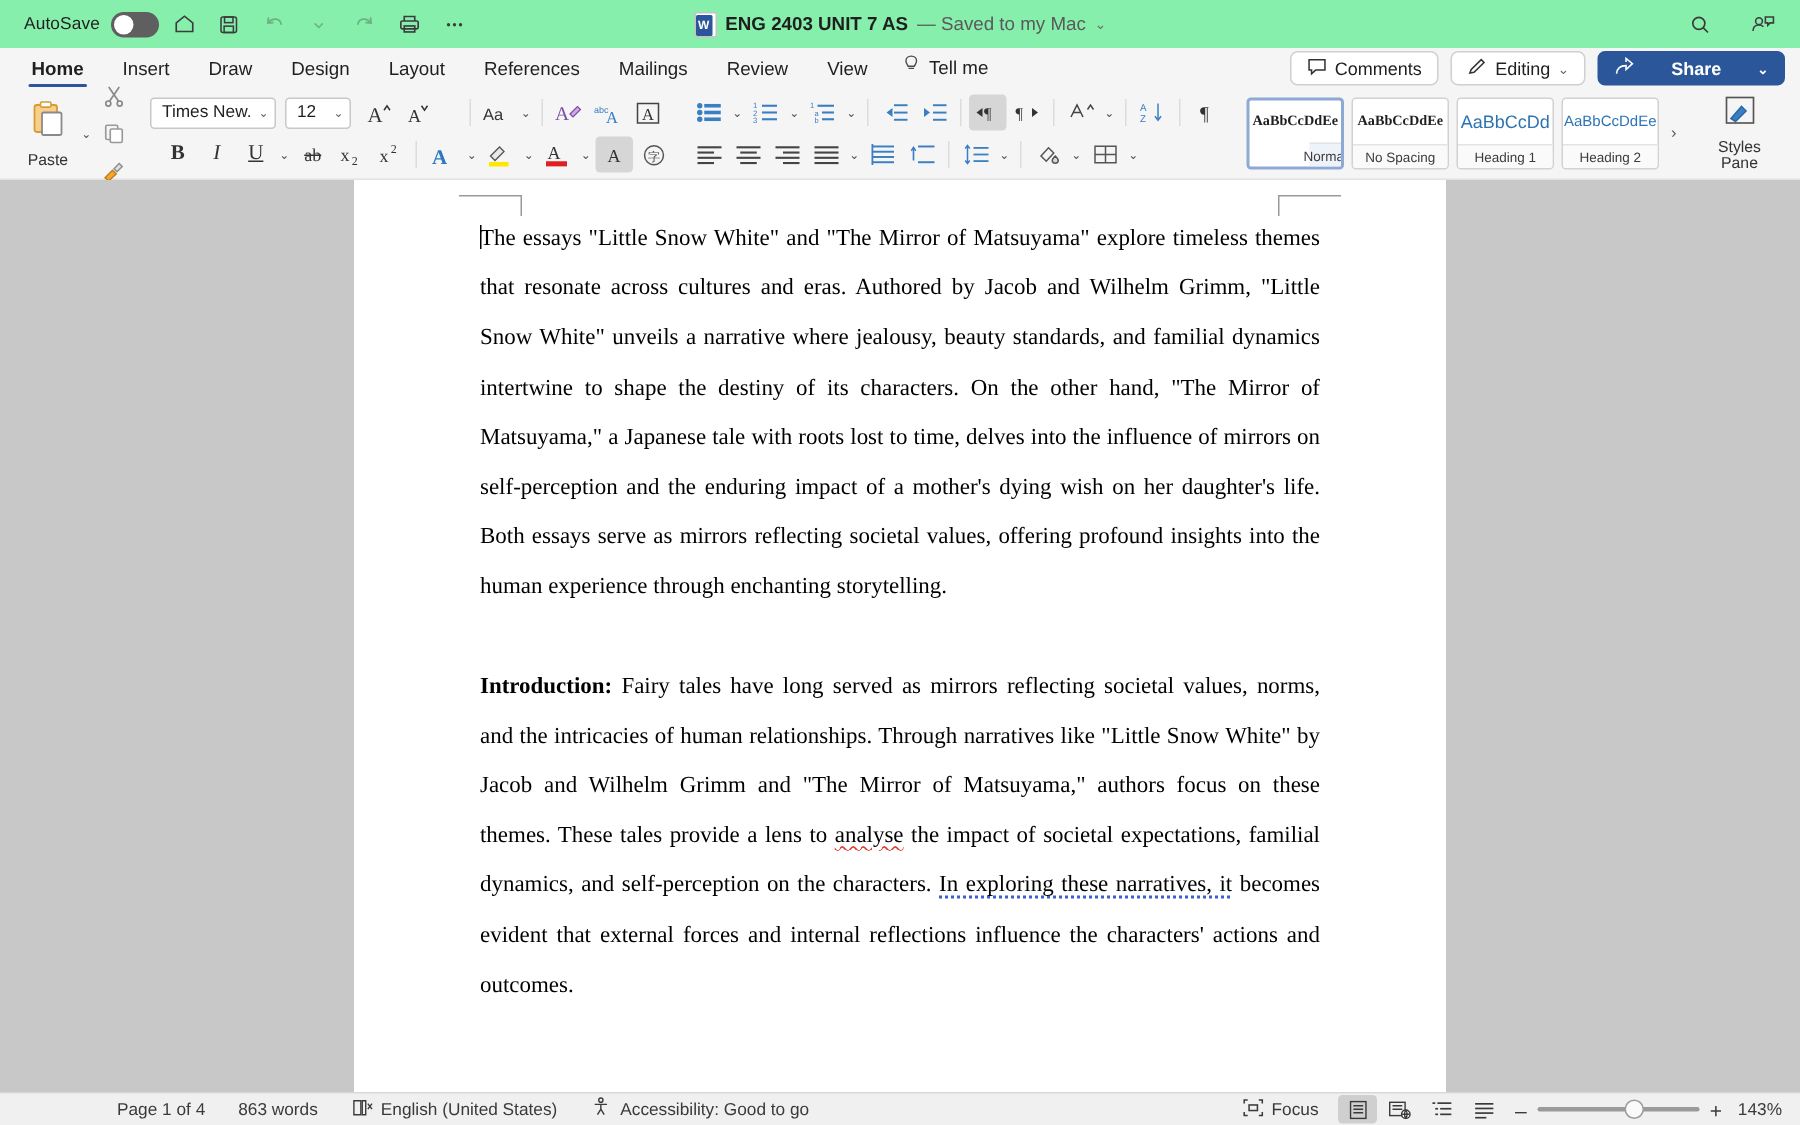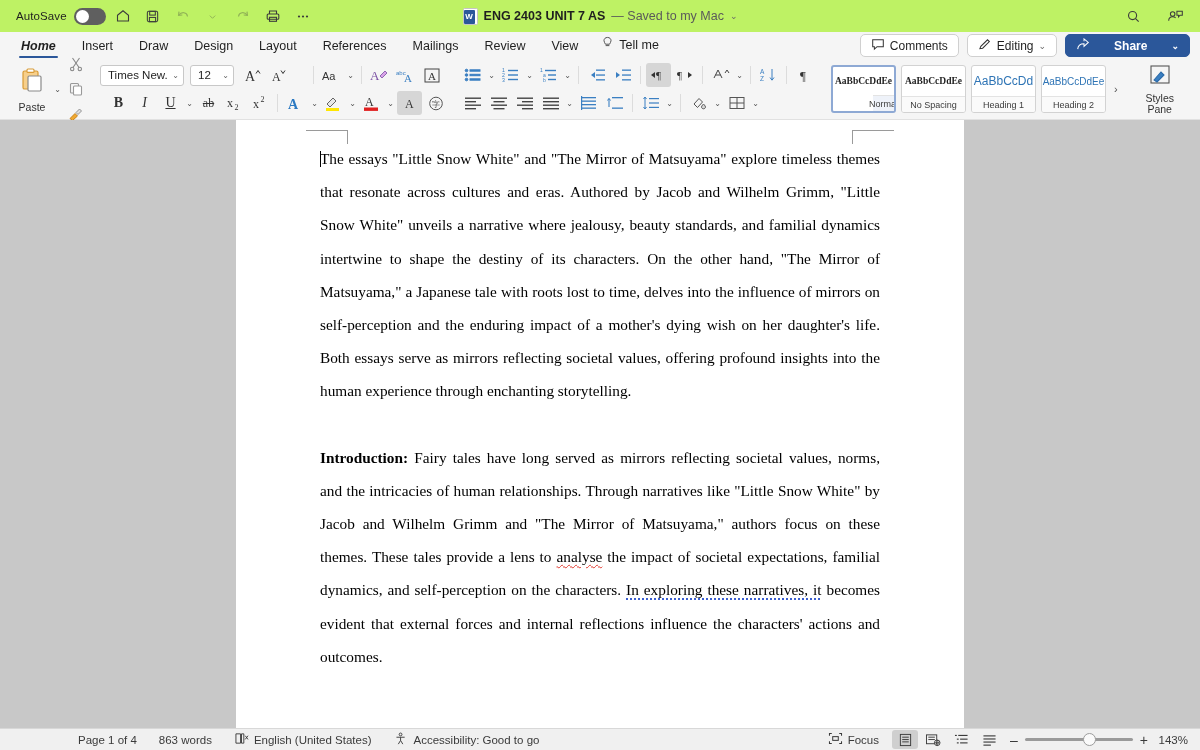--- a/index.html
+++ b/index.html
@@ -6,21 +6,21 @@
   html, body {
     width: 1200px; height: 750px;
     font-family: "Liberation Sans", sans-serif;
     background: #ffffff;
     overflow: hidden;
   }
   #app { position: relative; width: 1200px; height: 750px; display: flex; flex-direction: column; }
 
   
   .titlebar {
-    height: 32px; background: #bef264;
+    height: 32px; background: #86efac;
     display: flex; position: relative;
     flex: 0 0 32px;
   }
   .tb-left { display: flex; align-items: center; gap: 0px; padding-left: 16px; }
   .autosave-label { font-size: 11.5px; color: #1f1f1f; margin-right: 7px; letter-spacing: .1px; }
   .toggle {
     width: 32px; height: 17px; border-radius: 9px; background: #5f5f5f;
     position: relative; display: inline-block; flex: 0 0 auto;
   }
   .toggle .knob {
@@ -56,21 +56,21 @@
 
   
   .tabstrip {
     height: 26px; background: #f5f5f5; display: flex; align-items: flex-end;
     padding-left: 8px; position: relative; flex: 0 0 26px;
   }
   .tab {
     font-size: 12.5px; color: #1f1f1f; padding: 0 13px 5px 13px; position: relative;
     line-height: 14px; white-space: nowrap;
   }
-  .tab.active { font-weight: bold; font-style: italic; }
+  .tab.active { font-weight: bold; }
   .tab.active:after {
     content: ""; position: absolute; left: 11px; right: 11px; bottom: 0;
     height: 2.5px; background: #2b579a; border-radius: 2px;
   }
   .tellme { display: flex; align-items: center; gap: 5px; padding: 0 13px 5px 10px; font-size: 12.5px; color:#1f1f1f;}
   .tabstrip-right { position: absolute; right: 10px; bottom: 1px; display: flex; align-items: center; gap: 8px; }
   .btn-pill {
     display: flex; align-items: center; gap: 5px; height: 23px; padding: 0 10px;
     border: 1px solid #d0d0d0; border-radius: 5px; background: #fff;
     font-size: 12px; color: #1f1f1f; white-space: nowrap;

